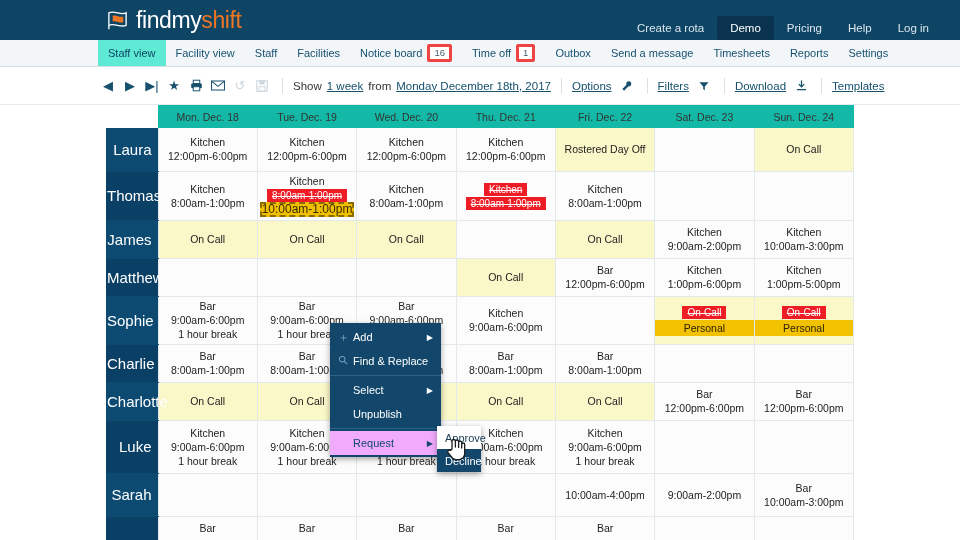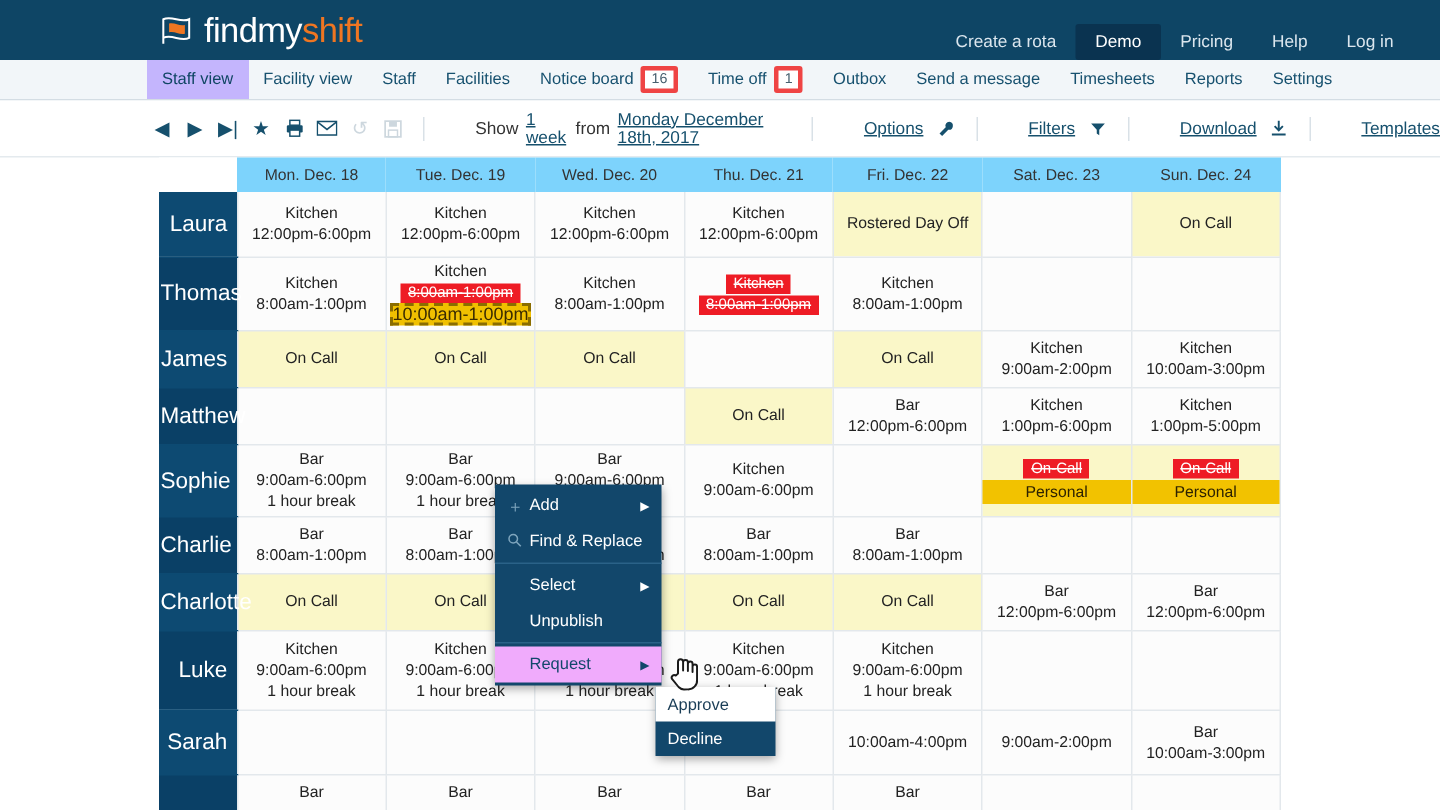--- a/index.html
+++ b/index.html
@@ -69,21 +69,21 @@
   }
   .subnav-item {
     display: flex;
     align-items: center;
     gap: 5px;
     padding: 0 10px;
     color: #17516f;
     cursor: pointer;
     white-space: nowrap;
   }
-  .subnav-item.active { background: #c4b5fd; color:#0f4563;justify-content:center; }
+  .subnav-item.active { background: #5eead4; color:#0f4563;justify-content:center; }
   .badge {
     display: inline-block;
     border: 3px solid #ef4444;
     background: #ffffff;
     border-radius: 2px;
     font-size: 9.5px;
     line-height: 12px;
     padding: 0 4px;
     color: #47606f;
   }
@@ -110,21 +110,21 @@
   .tb-ico.dim { color: #cdd7de; cursor: default; }
   .tb-sep {
     width: 1px; height: 16px; background: #d9e1e7; margin: 0 10px;
   }
   .tb-text { color: #333; }
   .tb-link {
     color: #16506d;
     text-decoration: underline;
     cursor: pointer;
   }
-  .tb-group { display: flex; align-items: center; gap: 5px; margin-left: 24px; }
+  .tb-group { display: flex; align-items: center; gap: 5px; }
 
   
   .grid-wrap {
     position: relative;
     width: 960px;
     height: 100%;
   }
   table.sched {
     border-collapse: collapse;
     table-layout: fixed;
@@ -136,21 +136,21 @@
   table.sched col.namecol { width: 52px; }
   table.sched col.daycol  { width: 99.3px; }
 
   table.sched th.dayhead {
     height: 23px;
     font-weight: normal;
     font-size: 10.5px;
     color: #333;
     text-align: center;
     border: none;
-    background: #7dd3fc;
+    background: #14b8a6;
     vertical-align: middle;
   }
   table.sched th.corner { background: #ffffff; border: none; }
 
   td.name {
     background: #0d4a72;
     color: #ffffff;
     text-align: right;
     padding-right: 6px;
     font-size: 15px;
@@ -246,27 +246,26 @@
   .ctx-div {
     height: 1px;
     background: #2a6288;
     margin: 2px 0;
   }
 
   .submenu {
     position: absolute;
     left: 437px;
     top: 321px;
-    width: 80px;
+    width: 44px;
     background: #12476b;
     box-shadow: 0 2px 6px rgba(0,0,0,0.35);
     font-size: 11px;
     color: #ffffff;
     z-index: 50;
-    margin-top: 32px;
   }
   .subitem {
     height: 23px;
     display: flex;
     align-items: center;
     padding-left: 8px;
     cursor: pointer;
   }
   .subitem.hover { background: #ffffff; color: #1a3d56; }
 

